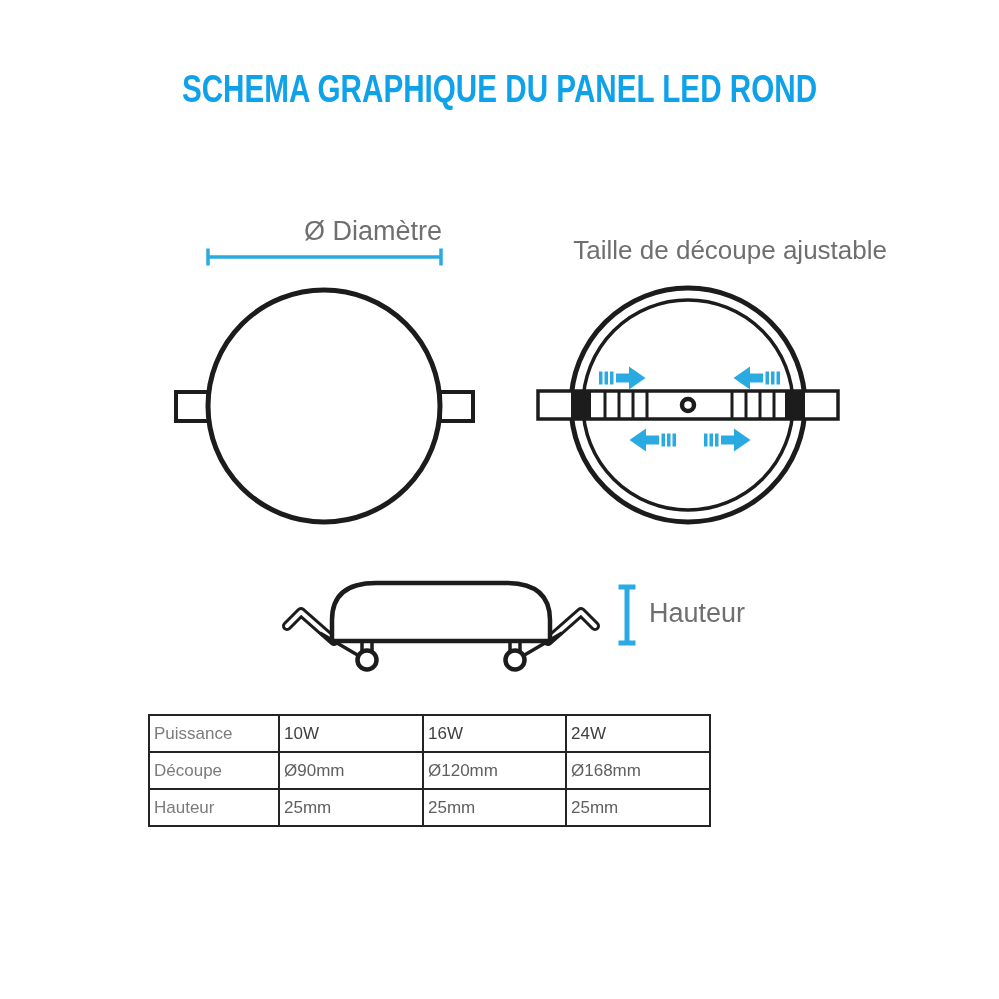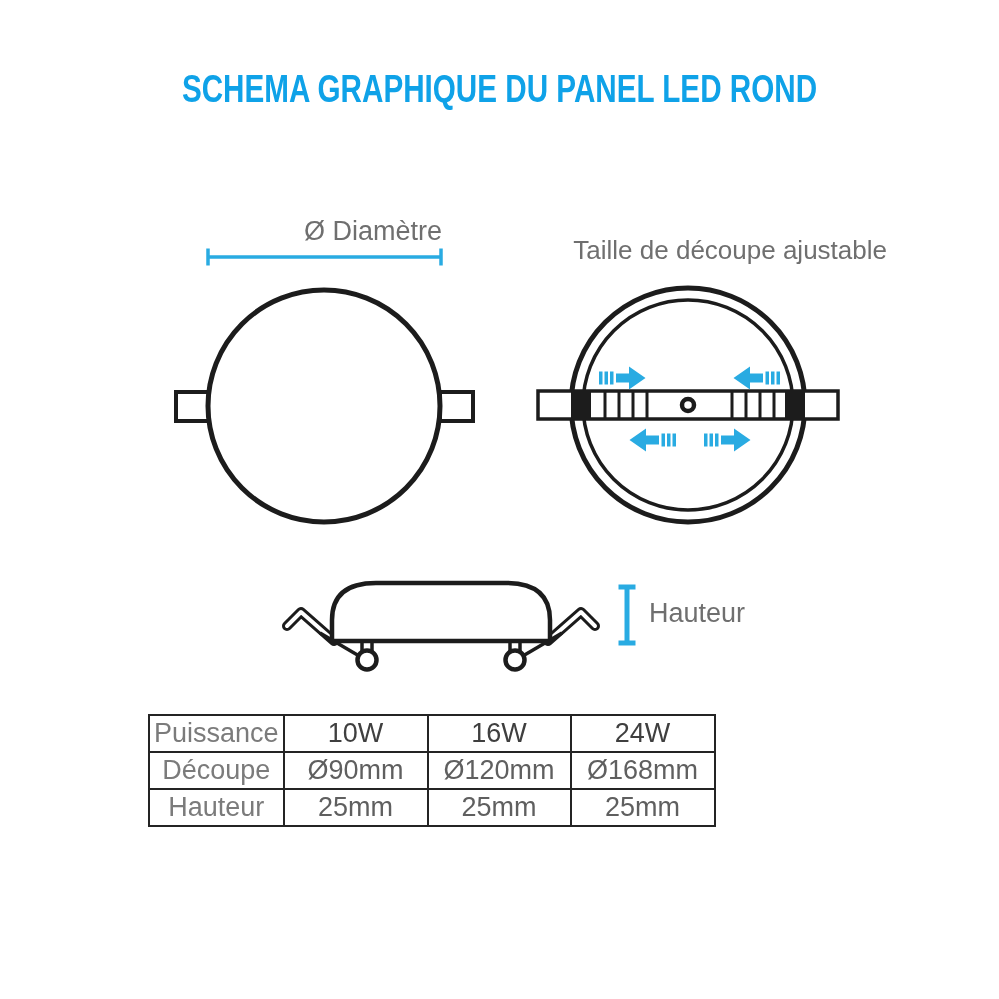--- a/index.html
+++ b/index.html
@@ -41,22 +41,22 @@
   svg.diagram-layer{ position:absolute; left:0; top:0; }
   .outline{ fill:#fff; stroke:var(--line-black); stroke-width:4; }
   .spec-table{
     position:absolute; left:148px; top:714px;
     border-collapse:collapse; table-layout:fixed;
     background:#fff;
   }
   .spec-table td{
     border:2.5px solid #242424;
     height:37px;
-    text-align:center; vertical-align:middle;
-    font-size:27px;
+    text-align:left; vertical-align:middle;
+    font-size:17px;
     padding:0 4px;
     white-space:nowrap;
     overflow:hidden;
     margin-left:12px;
   }
   .spec-table td.lbl{ color:var(--table-label-gray); }
   .spec-table td.val{ color:var(--table-value-gray); }
   .spec-table td.val.dark{ color:var(--table-value-dark); }
 </style>
 </head>

